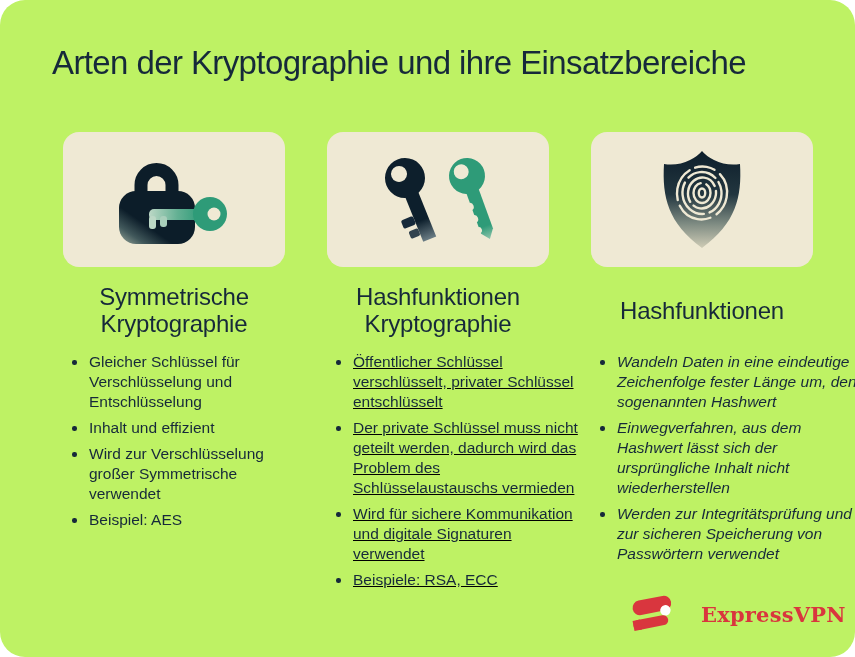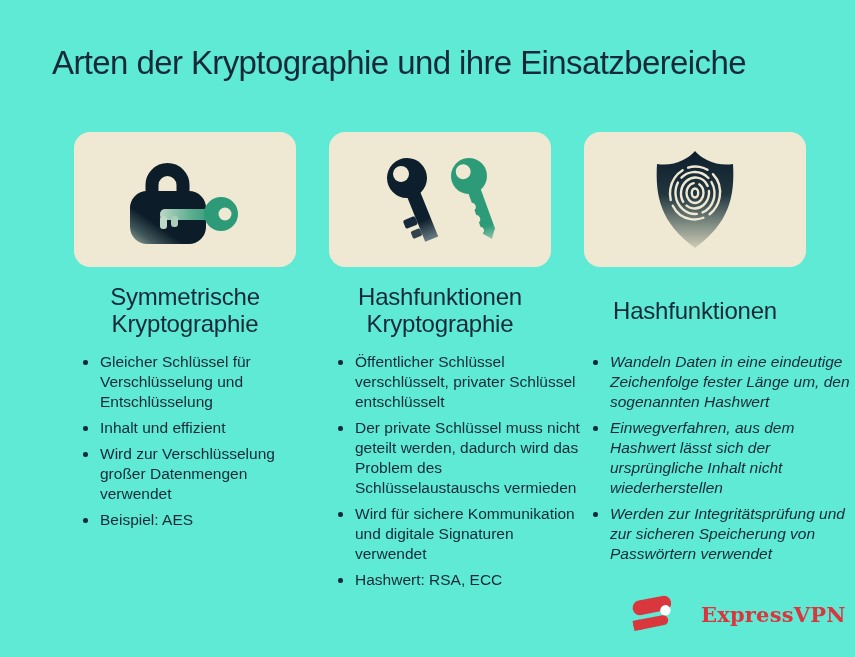--- a/index.html
+++ b/index.html
@@ -5,41 +5,42 @@
   html, body {
     margin: 0;
     padding: 0;
     background: #ffffff;
     font-family: "Liberation Sans", sans-serif;
   }
   .page {
     position: relative;
     width: 855px;
     height: 657px;
-    background: #5eead4;
+    background: #bef264;
     overflow: hidden;
+    border-radius: 25px;
   }
   .title {
     position: absolute;
     left: 52px;
     top: 44px;
     margin: 0;
     font-size: 33px;
     font-weight: 500;
     letter-spacing: -0.6px;
     color: #16293A;
     white-space: nowrap;
   }
   .grid {
     position: absolute;
-    left: 74px;
+    left: 63px;
     top: 132px;
     display: grid;
     grid-template-columns: repeat(3, 222px);
-    column-gap: 33px;
+    column-gap: 42px;
   }
   .card {
     width: 222px;
     height: 135px;
     border-radius: 16px;
     background: #EFE9D4;
     display: flex;
     align-items: center;
     justify-content: center;
   }
@@ -55,21 +56,21 @@
     font-weight: 500;
     letter-spacing: -0.2px;
     color: #16293A;
   }
   ul.bullets {
     list-style: none;
     margin: 0;
     padding: 0;
     width: 226px;
   }
-  .col-2 ul.bullets { width: 254px; }
+  .col-2 ul.bullets { width: 254px; text-decoration: underline; }
   .col-3 ul.bullets { width: 272px; font-style: italic; }
   ul.bullets li {
     position: relative;
     padding-left: 26px;
     margin-bottom: 6px;
     font-size: 15.5px;
     line-height: 20px;
     color: #16293A;
   }
   ul.bullets li::before {
@@ -130,21 +131,21 @@
           <rect x="30" y="62" width="7" height="13" rx="3" fill="#BCD8C6"></rect>
           <rect x="41" y="62" width="7" height="11" rx="3" fill="#A9CFBB"></rect>
           <circle cx="91" cy="60" r="17" fill="#2E9B78"></circle>
           <circle cx="95" cy="60" r="6.5" fill="#EFE9D4"></circle>
         </svg>
       </div>
       <h2 class="heading">Symmetrische Kryptographie</h2>
       <ul class="bullets">
           <li>Gleicher Schlüssel für Verschlüsselung und Entschlüsselung</li>
           <li>Inhalt und effizient</li>
-          <li>Wird zur Verschlüsselung großer Datenmengen verwendet</li>
+          <li>Wird zur Verschlüsselung großer Symmetrische verwendet</li>
           <li>Beispiel: AES</li>
         </ul>
     </section>
 
     <section class="col col-2">
       <div class="card">
         <svg width="130" height="96" viewBox="0 0 130 96">
           <defs>
             <linearGradient id="darkShaft" x1="0" y1="0" x2="0" y2="1">
               <stop offset="0" stop-color="#0D1F2C"></stop>
@@ -174,21 +175,21 @@
             <circle cx="-8" cy="43" r="4" fill="#EFE9D4"></circle>
             <circle cx="-7.5" cy="55" r="3.2" fill="#EFE9D4"></circle>
           </g>
         </svg>
       </div>
       <h2 class="heading">Hashfunktionen Kryptographie</h2>
       <ul class="bullets">
           <li>Öffentlicher Schlüssel verschlüsselt, privater Schlüssel entschlüsselt</li>
           <li>Der private Schlüssel muss nicht geteilt werden, dadurch wird das Problem des Schlüsselaustauschs vermieden</li>
           <li>Wird für sichere Kommunikation und digitale Signaturen verwendet</li>
-          <li>Hashwert: RSA, ECC</li>
+          <li>Beispiele: RSA, ECC</li>
         </ul>
     </section>
 
     <section class="col col-3">
       <div class="card">
         <svg width="90" height="98" viewBox="0 0 90 98">
           <defs>
             <linearGradient id="shieldGrad" x1="0" y1="0" x2="0" y2="1">
               <stop offset="0" stop-color="#0D1E2B"></stop>
               <stop offset="0.45" stop-color="#22363F"></stop>

